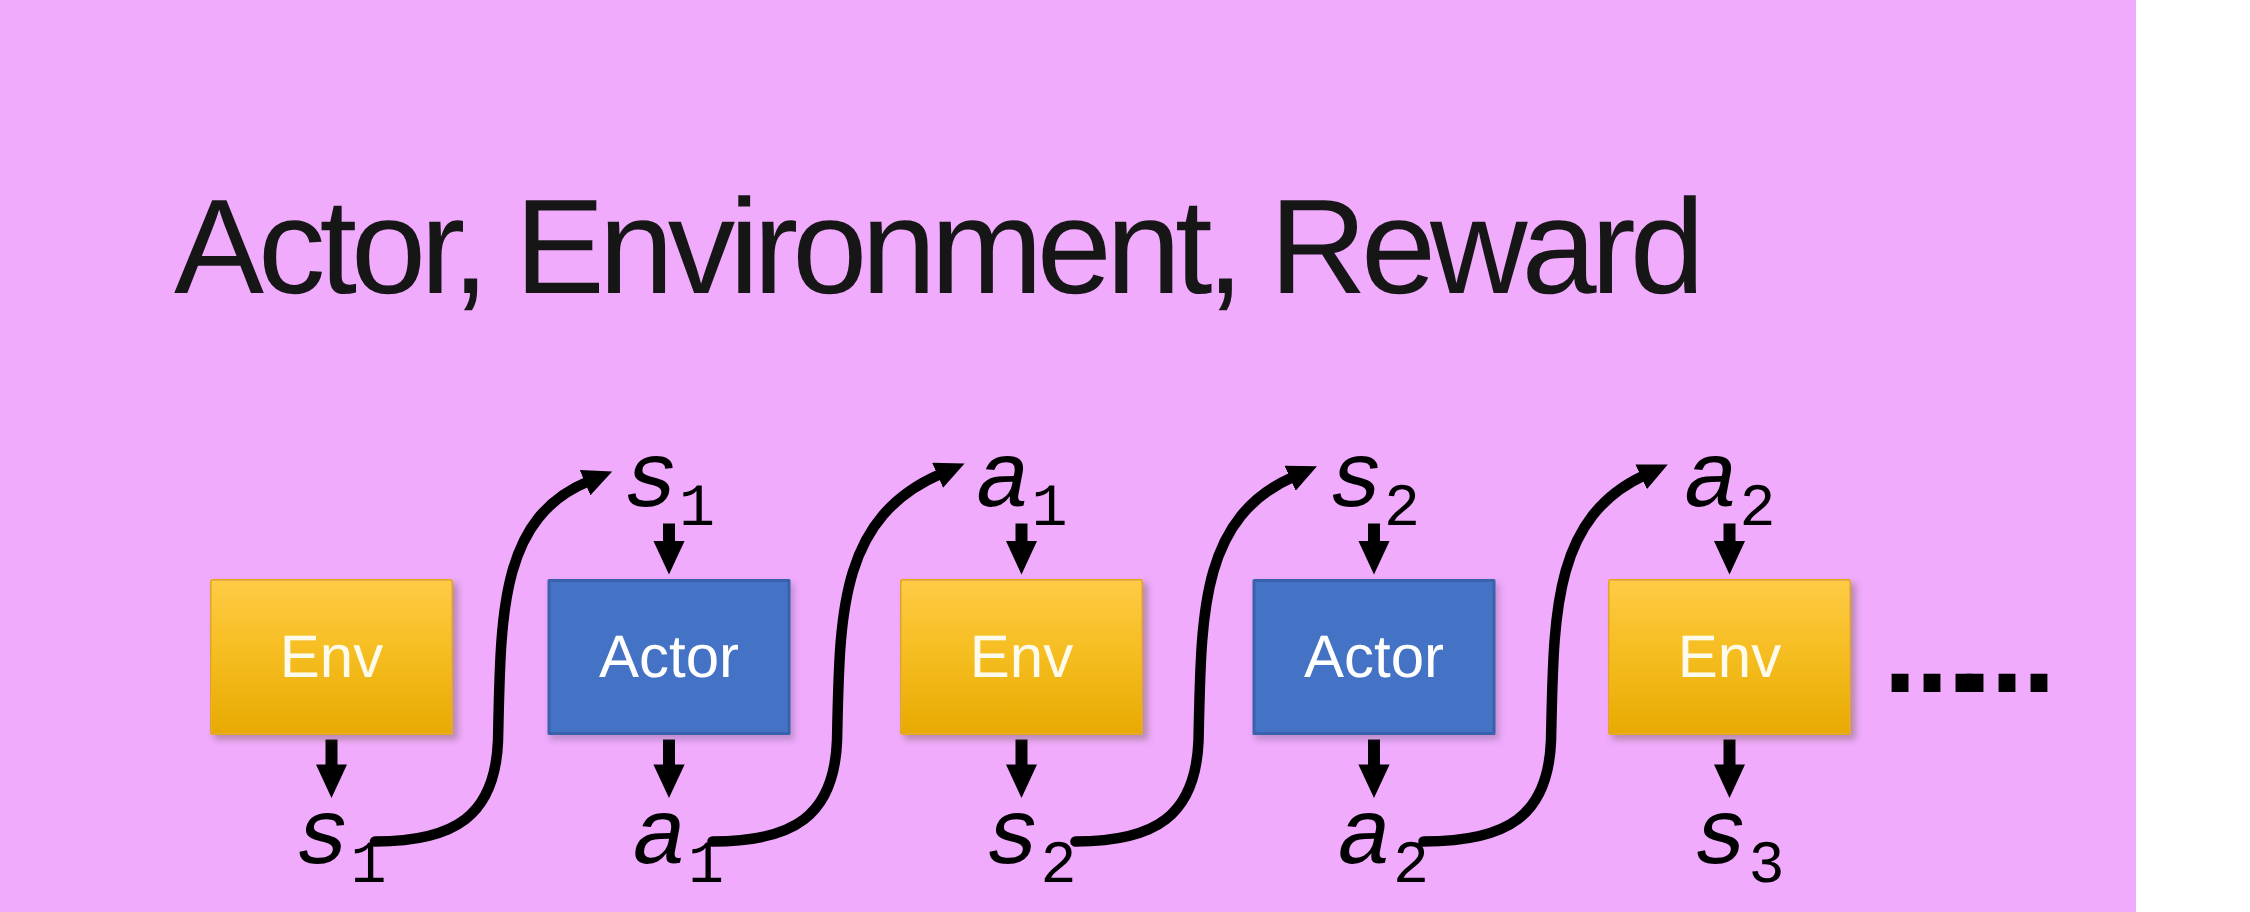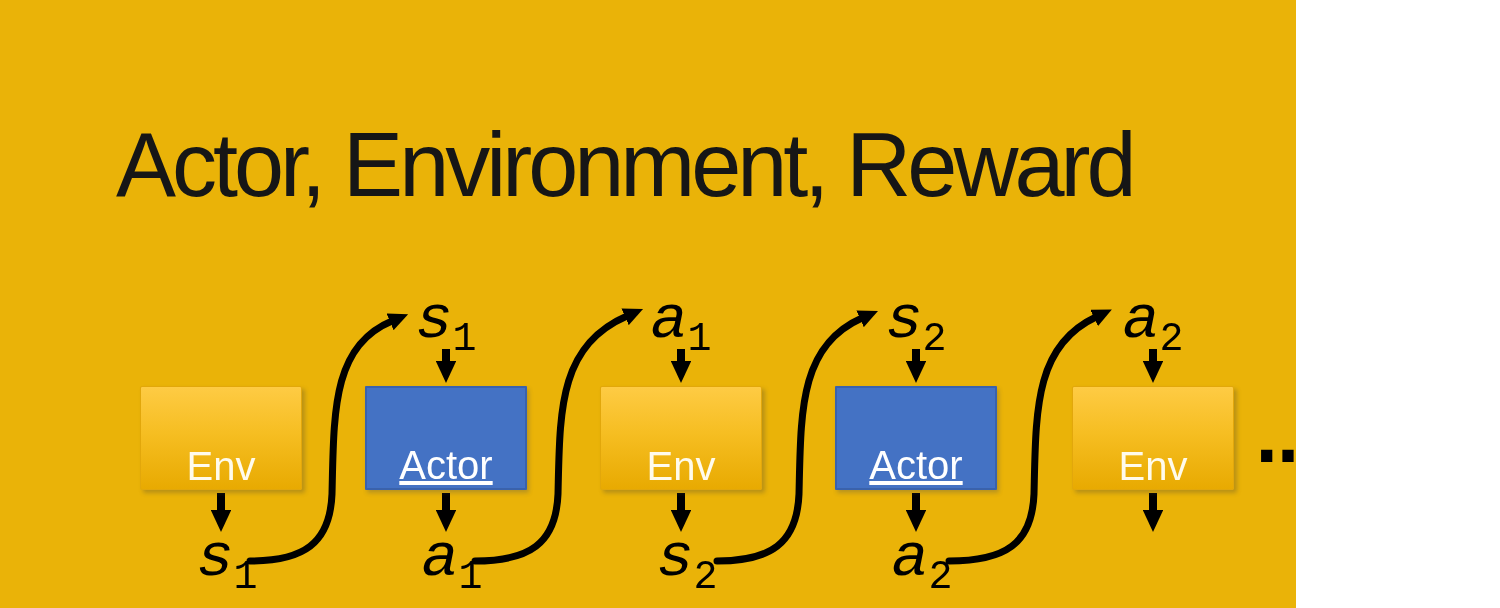--- a/index.html
+++ b/index.html
@@ -3,50 +3,49 @@
 <meta charset="utf-8">
 <style>
   :root{
     --env-top:#FECB44; --env-bottom:#E8AA01; --env-border:#E2A70B;
     --actor-fill:#4472C4; --actor-border:#3A62AC;
     --box-text:#FFFFFF; --arrow:#000000; --title:#161616;
   }
   *{margin:0;padding:0;box-sizing:border-box;}
   html,body{background:#ffffff;}
   .slide{
-    position:relative;width:1296px;height:608px;background:#eab308;overflow:hidden;
+    position:relative;width:1424px;height:608px;background:#f0abfc;overflow:hidden;
     font-family:"Liberation Sans",sans-serif;
   }
   .slide-title{
     position:absolute;left:116px;top:120px;
     font-size:90px;font-weight:300;letter-spacing:-4px;line-height:1;
     color:var(--title,#161616);white-space:nowrap;
   }
   .arrow-layer{position:absolute;left:0;top:0;width:1500px;height:608px;}
   .flow{fill:none;stroke:var(--arrow,#000);stroke-width:7;stroke-linecap:round;}
   .straight{fill:none;stroke:var(--arrow,#000);stroke-width:8;}
   .ah{fill:var(--arrow,#000);}
   .node{
     position:absolute;top:386px;width:162px;height:104px;
-    display:flex;align-items:flex-end;justify-content:center;
+    display:flex;align-items:center;justify-content:center;
     font-size:40px;color:var(--box-text,#fff);
   }
   .node.env{
     background:linear-gradient(180deg,var(--env-top,#FECB44) 0%,#F6BE22 45%,var(--env-bottom,#E8AA01) 100%);
     border:1px solid var(--env-border,#E2A70B);
     border-radius:2px;
     box-shadow:3px 3px 4px rgba(90,80,50,0.35);
     color:#FFFBEC;
   }
   .node.actor{
     background:var(--actor-fill,#4472C4);
     border:2px solid var(--actor-border,#3A62AC);
     border-radius:1px;
     box-shadow:2px 3px 4px rgba(60,70,90,0.28);
-    text-decoration:underline;
   }
   .mathlabel{
     position:absolute;width:110px;text-align:center;line-height:1;white-space:nowrap;
     font-family:Liberation Mono, monospace;font-style:italic;
     font-size:62px;color:#000;
   }
   .mathlabel .msub{
     font-style:normal;font-size:40px;vertical-align:-13px;letter-spacing:0;
   }
   .mathlabel.top{top:290px;}
@@ -123,16 +122,19 @@
   </div>
   <div class="mathlabel bottom" style="left:397px;">
     <span>a</span><span class="msub">1</span>
   </div>
   <div class="mathlabel bottom" style="left:632px;">
     <span>s</span><span class="msub">2</span>
   </div>
   <div class="mathlabel bottom" style="left:867px;">
     <span>a</span><span class="msub">2</span>
   </div>
+  <div class="mathlabel bottom" style="left:1104px;">
+    <span>s</span><span class="msub">3</span>
+  </div>
 
   <div class="ellipsis">……</div>
 
 </div>
 
 </body></html>

